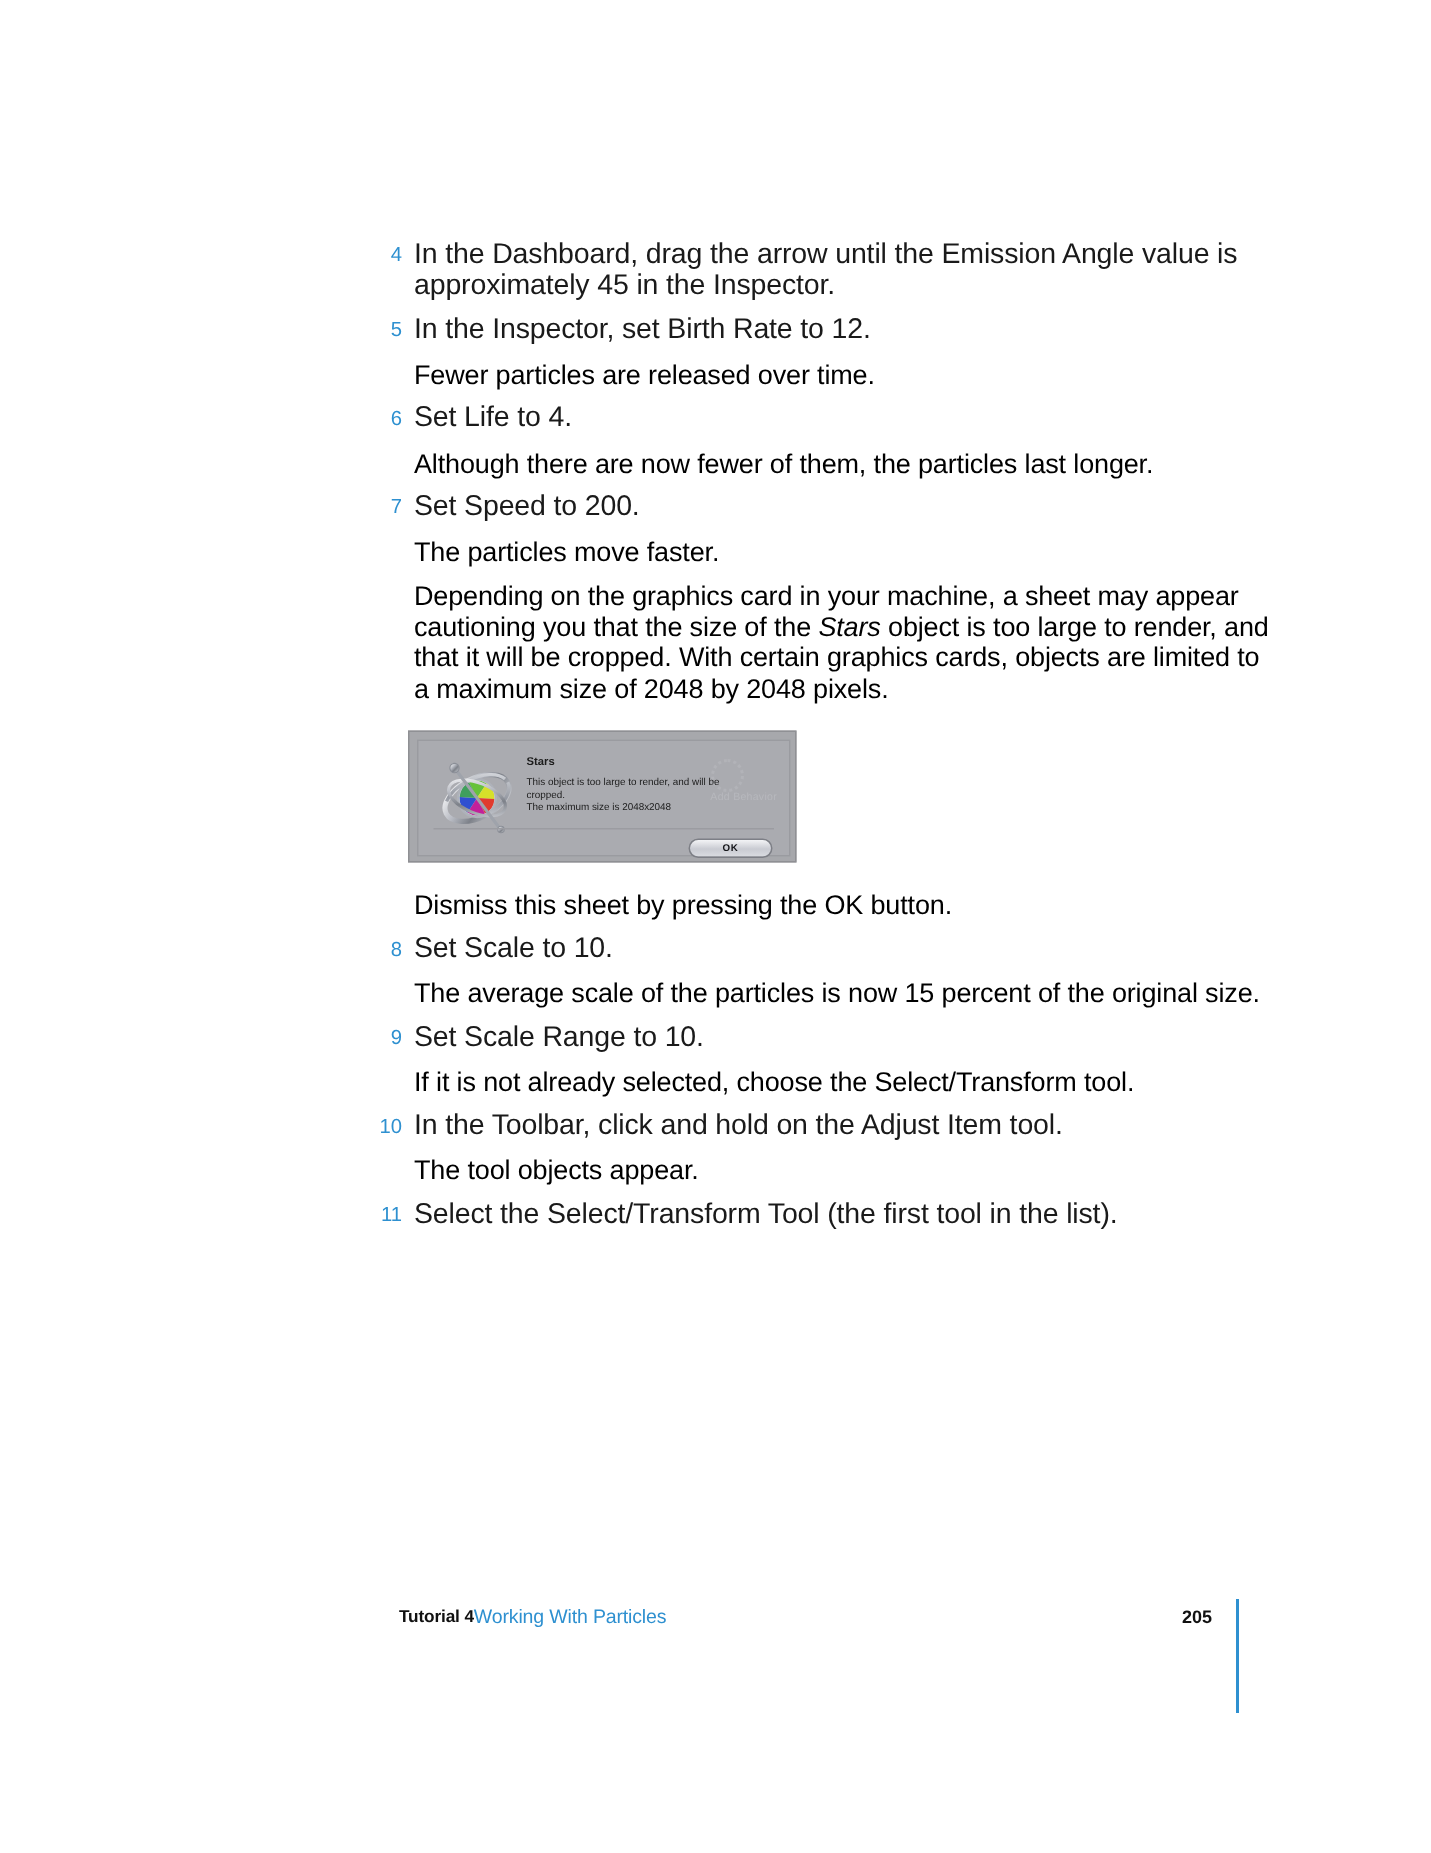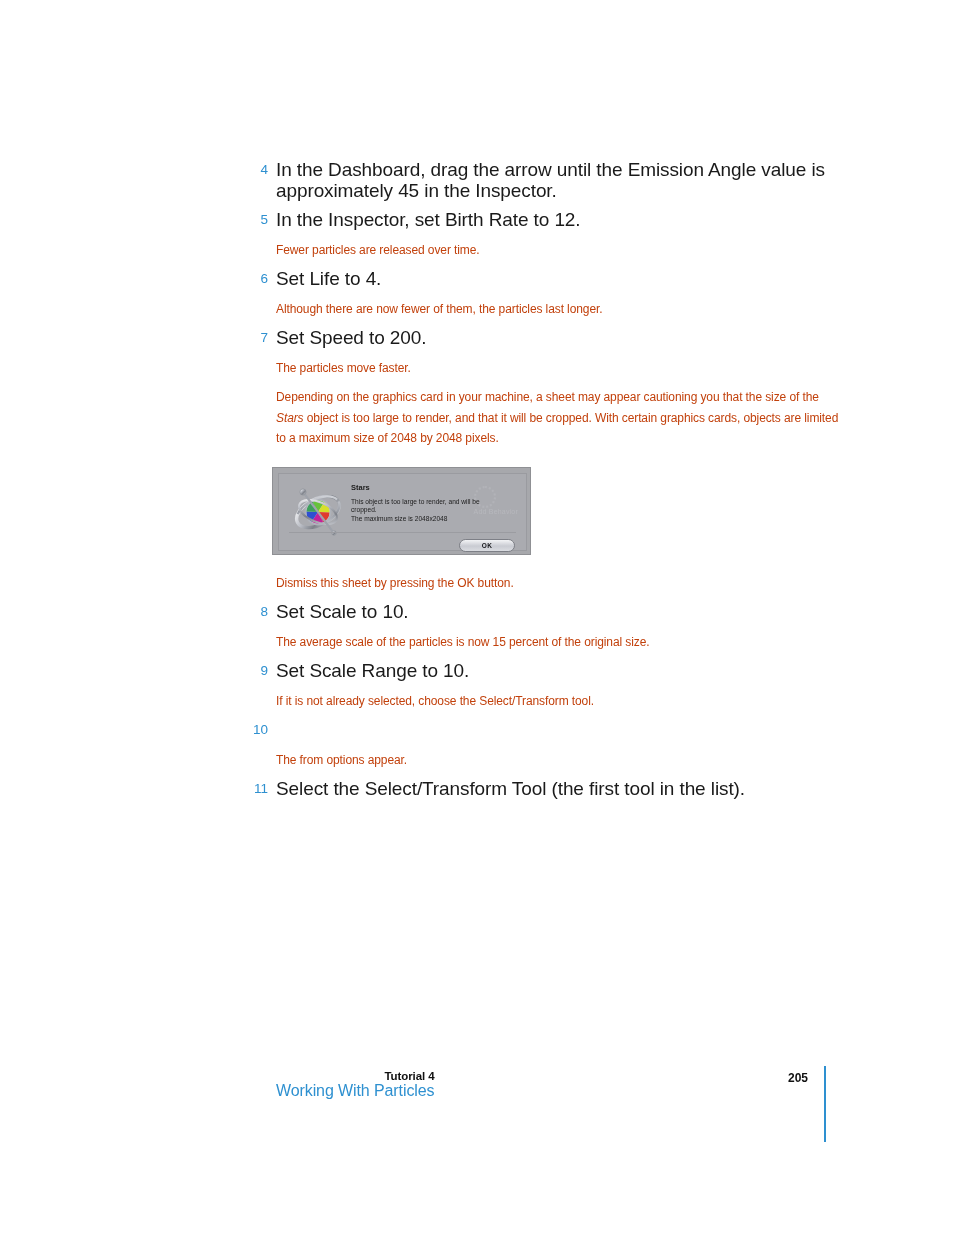--- a/index.html
+++ b/index.html
@@ -53,23 +53,23 @@
     margin-left: 8px;
     font-size: 19px;
     line-height: 20.5px;
     color: #1a1a1a;
     letter-spacing: -0.1px;
   }
 
   
   .para {
     margin: 0 0 4px 30px;
-    font-size: 12px;
+    font-size: 18px;
     line-height: 20.5px;
-    color: #c2410c;
+    color: #000000;
     letter-spacing: -0.1px;
     max-width: 572px;
   }
   .gap-before { margin-top: 9px; }
 
   em.it { font-style: italic; }
 
   
   .figure {
     margin: 18px 0 18px 26px;
@@ -166,33 +166,31 @@
     justify-content: center;
     letter-spacing: .4px;
   }
 
   
   .footer {
     position: absolute;
     left: 266px;
     top: 1070px;
     display: flex;
-    align-items: flex-end;
-    flex-direction: column;
+    align-items: center;
   }
   .footer-tutorial {
     font-size: 11.5px;
     font-weight: bold;
     color: #111111;
     letter-spacing: -0.1px;
   }
   .footer-title {
-    font-size: 16px;
+    font-size: 13px;
     color: #2e90d0;
-    margin-left: 10px;
     letter-spacing: -0.1px;
   }
   .footer-rule {
     position: absolute;
     left: 824px;
     top: 1066px;
     width: 2px;
     height: 76px;
     background: #2e90d0;
   }
@@ -308,22 +306,23 @@
     <p class="para gap-before">The average scale of the particles is now 15 percent of the original size.</p>
 
     <div class="step gap-before">
       <div class="step-num">9</div>
       <div class="step-body">Set Scale Range to 10.</div>
     </div>
     <p class="para gap-before">If it is not already selected, choose the Select/Transform tool.</p>
 
     <div class="step gap-before">
       <div class="step-num">10</div>
-    </div>
-    <p class="para gap-before">The from options appear.</p>
+      <div class="step-body">In the Toolbar, click and hold on the Adjust Item tool.</div>
+    </div>
+    <p class="para gap-before">The tool objects appear.</p>
 
     <div class="step gap-before">
       <div class="step-num">11</div>
       <div class="step-body">Select the Select/Transform Tool (the first tool in the list).</div>
     </div>
 
   </div>
 
   <div class="footer">
     <span class="footer-tutorial">Tutorial 4</span>

